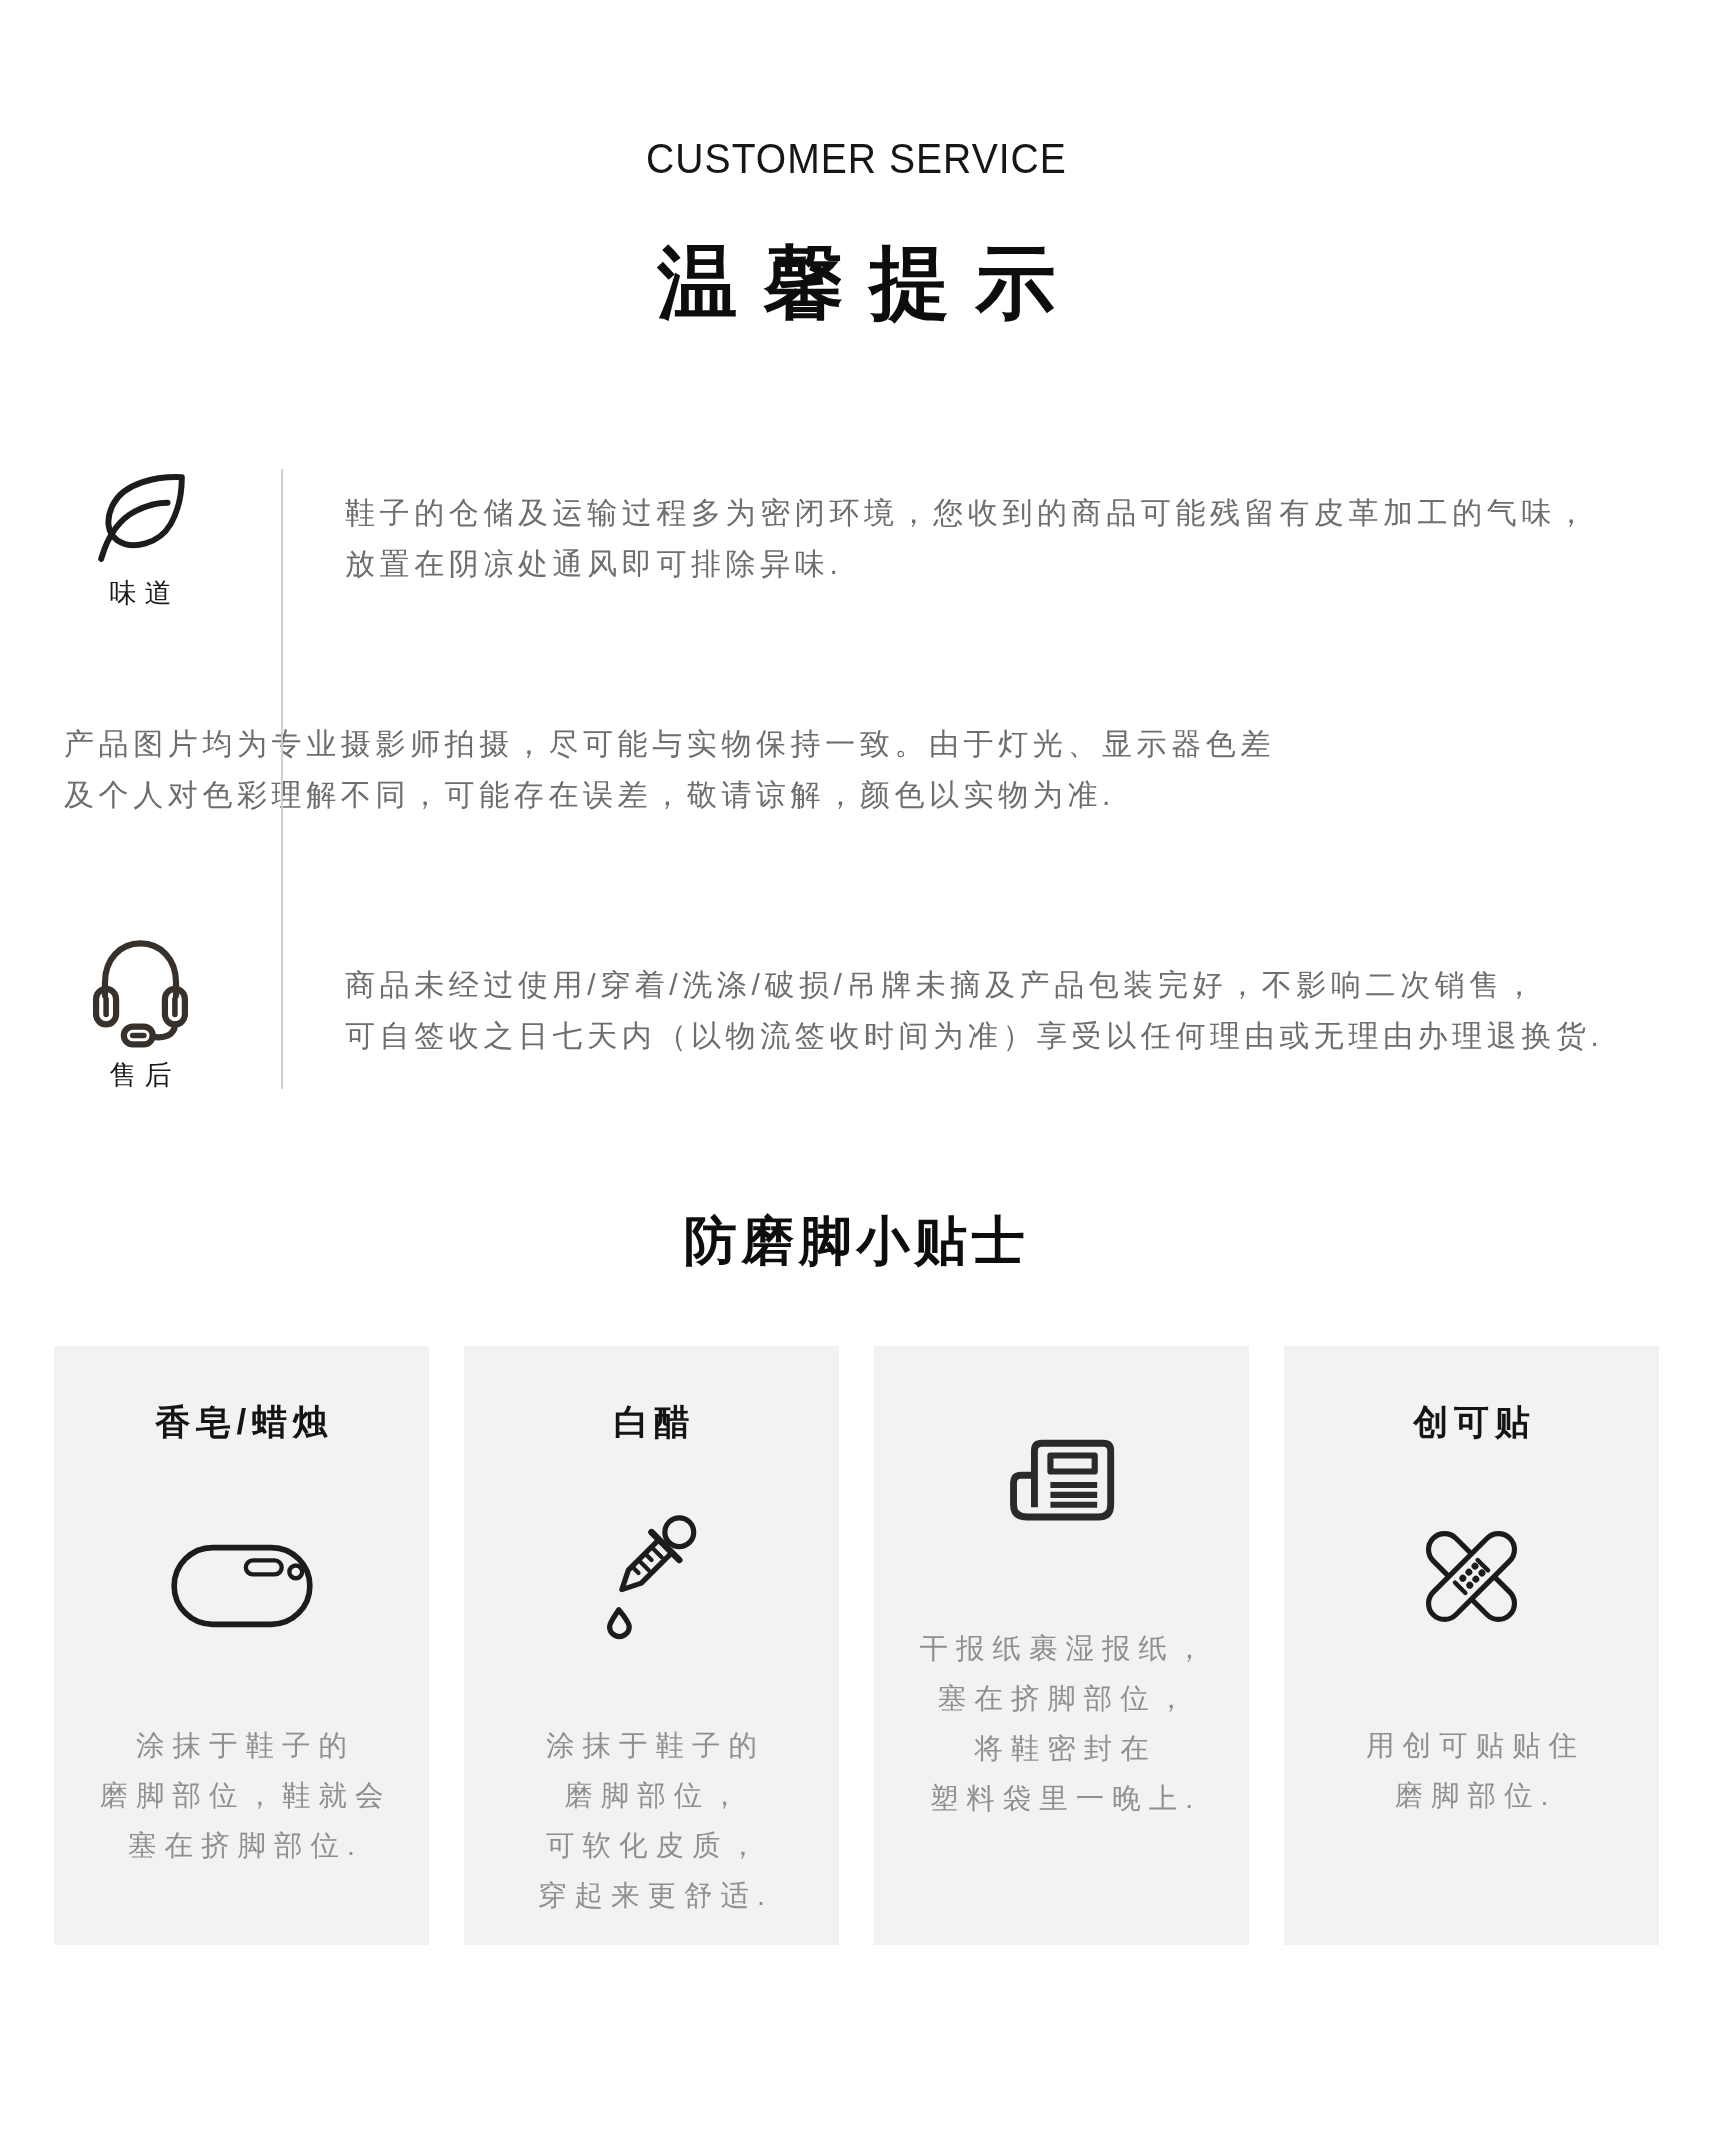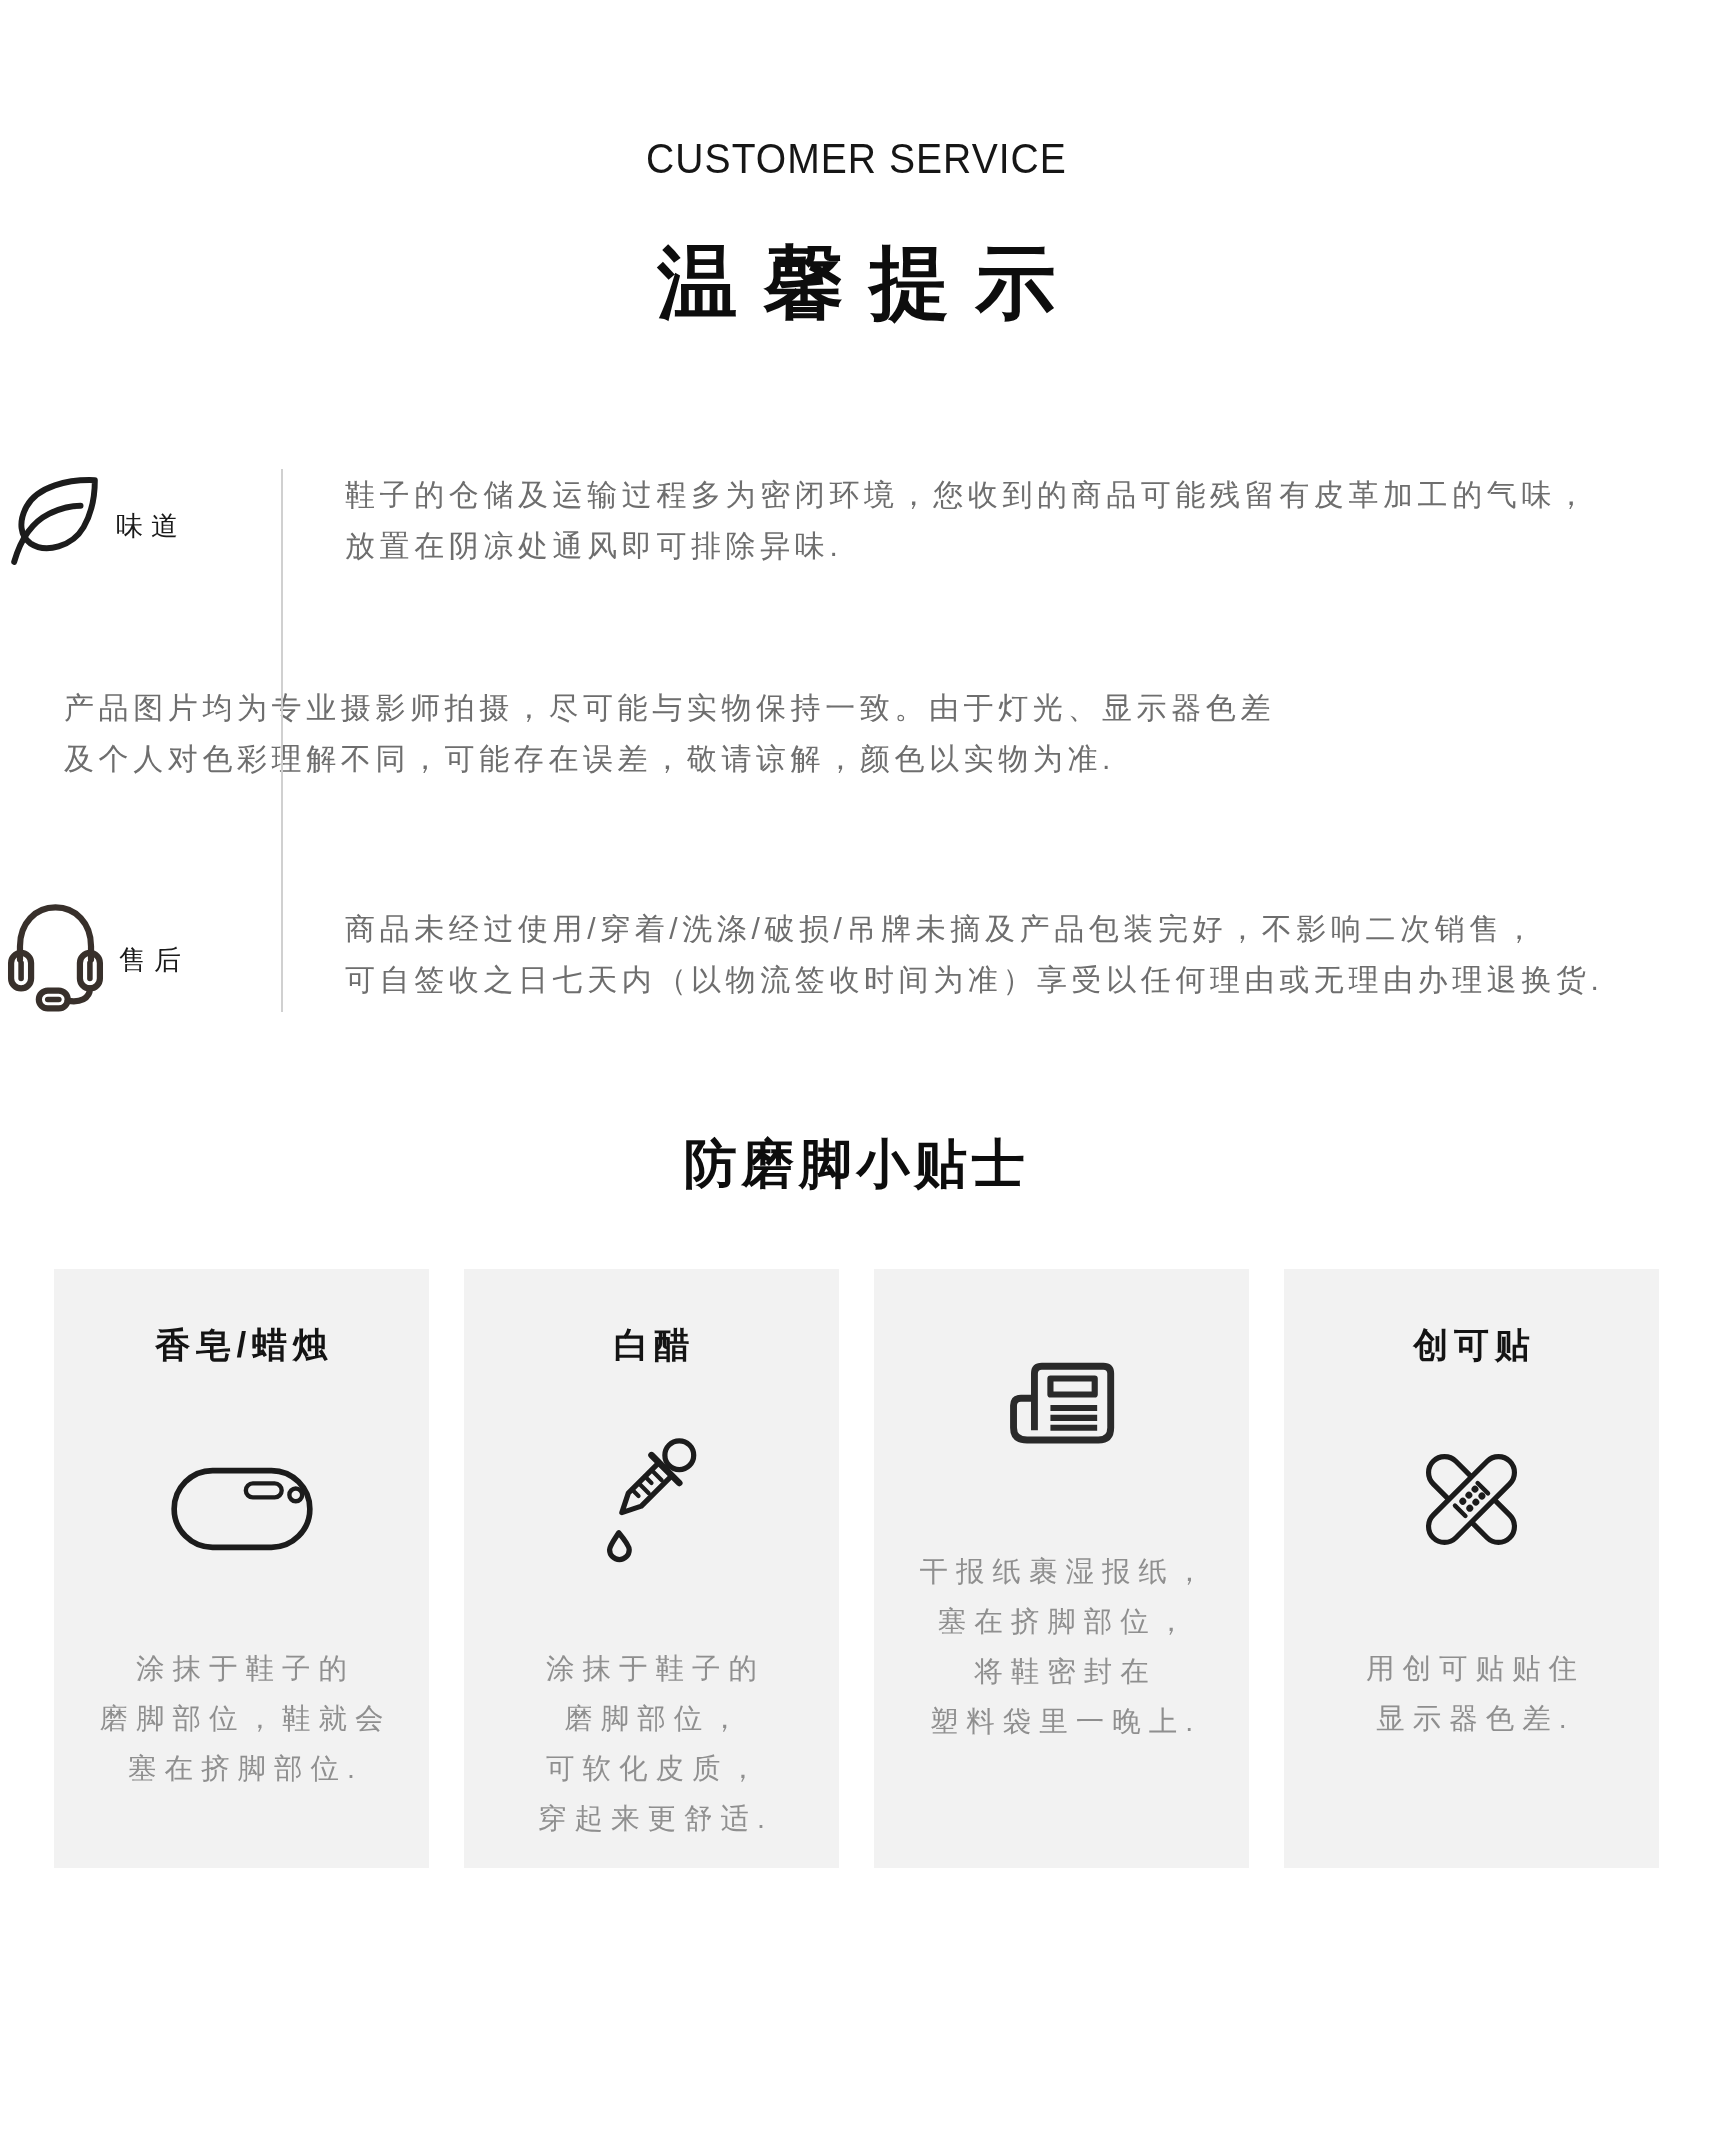--- a/index.html
+++ b/index.html
@@ -19,21 +19,21 @@
   .page-title{
     margin-top:56px;text-align:center;font-size:80px;line-height:89px;
     font-weight:700;color:#0d0d0d;letter-spacing:26px;padding-left:26px;
   }
 
   
   .tips{position:relative;margin-top:142px;}
   .tips-divider{position:absolute;left:281px;top:0;bottom:0;width:1.7px;background:#d0d0d0;}
   .tip-row{display:flex;align-items:center;margin-bottom:111px;}
   .tip-row:last-child{margin-bottom:0;}
-  .icon-col{width:281px;flex:0 0 281px;display:flex;flex-direction:row;align-items:center;}
+  .icon-col{width:281px;flex:0 0 281px;display:flex;flex-direction:column;align-items:center;}
   .tip-label{
     margin-top:12.6px;font-size:27px;line-height:28.5px;color:#1a1a1a;
     letter-spacing:8px;padding-left:8px;font-weight:400;
   }
   .text-col{flex:1;padding-left:64px;padding-right:69px;}
   .tip-line{
     font-size:30px;line-height:51px;color:#6e6e6e;letter-spacing:4.6px;white-space:nowrap;
   }
 
   
@@ -197,19 +197,19 @@
                 <circle cx="44" cy="54" r="2.8"></circle>
                   <circle cx="51" cy="54" r="2.8"></circle>
                   <circle cx="58" cy="54" r="2.8"></circle>
               </g>
             </g>
           </svg>
         </span>
       </div>
       <div class="card-desc">
         <div class="desc-line">用创可贴贴住</div>
-        <div class="desc-line">显示器色差.</div>
+        <div class="desc-line">磨脚部位.</div>
       </div>
     </div>
 
   </div>
 </div>
 
 
 </body></html>

